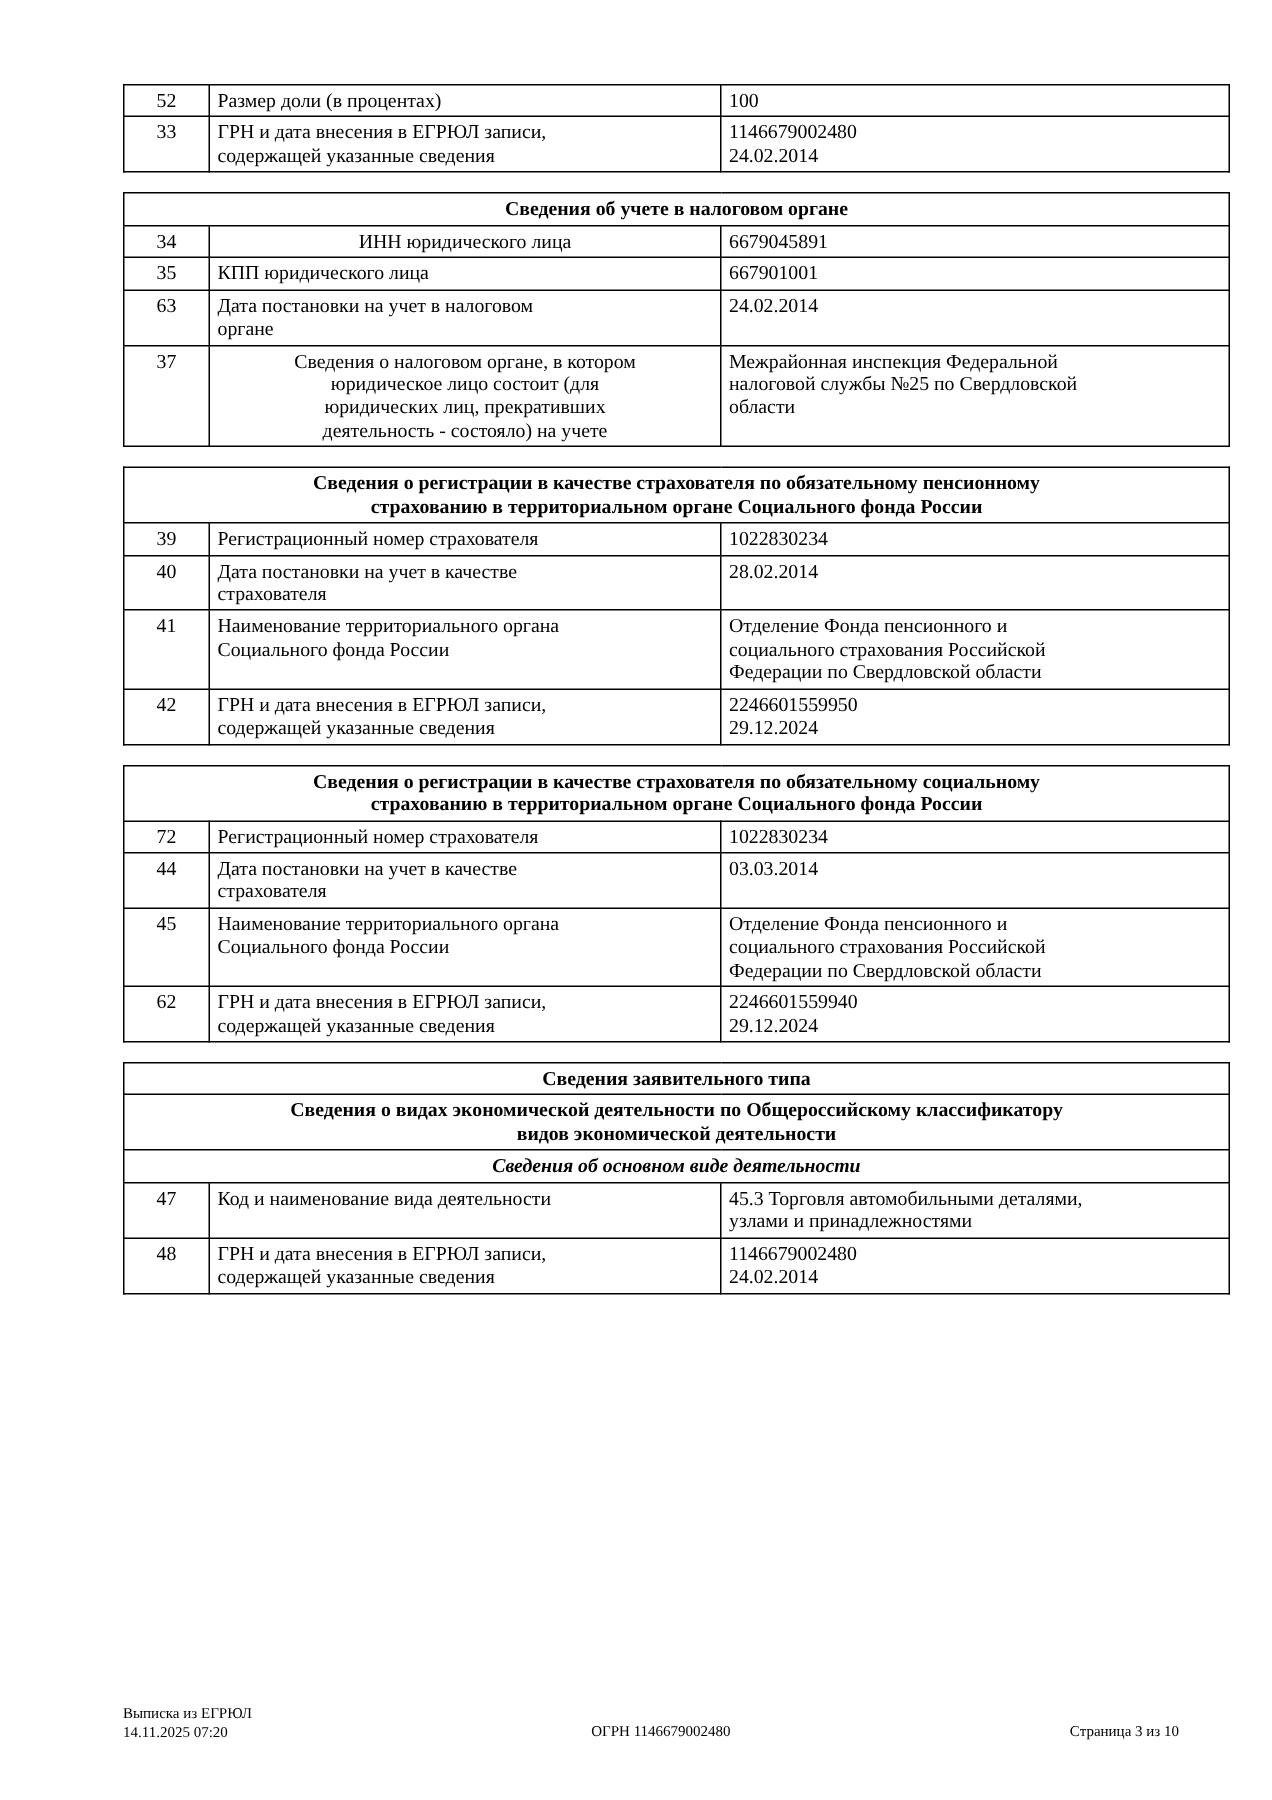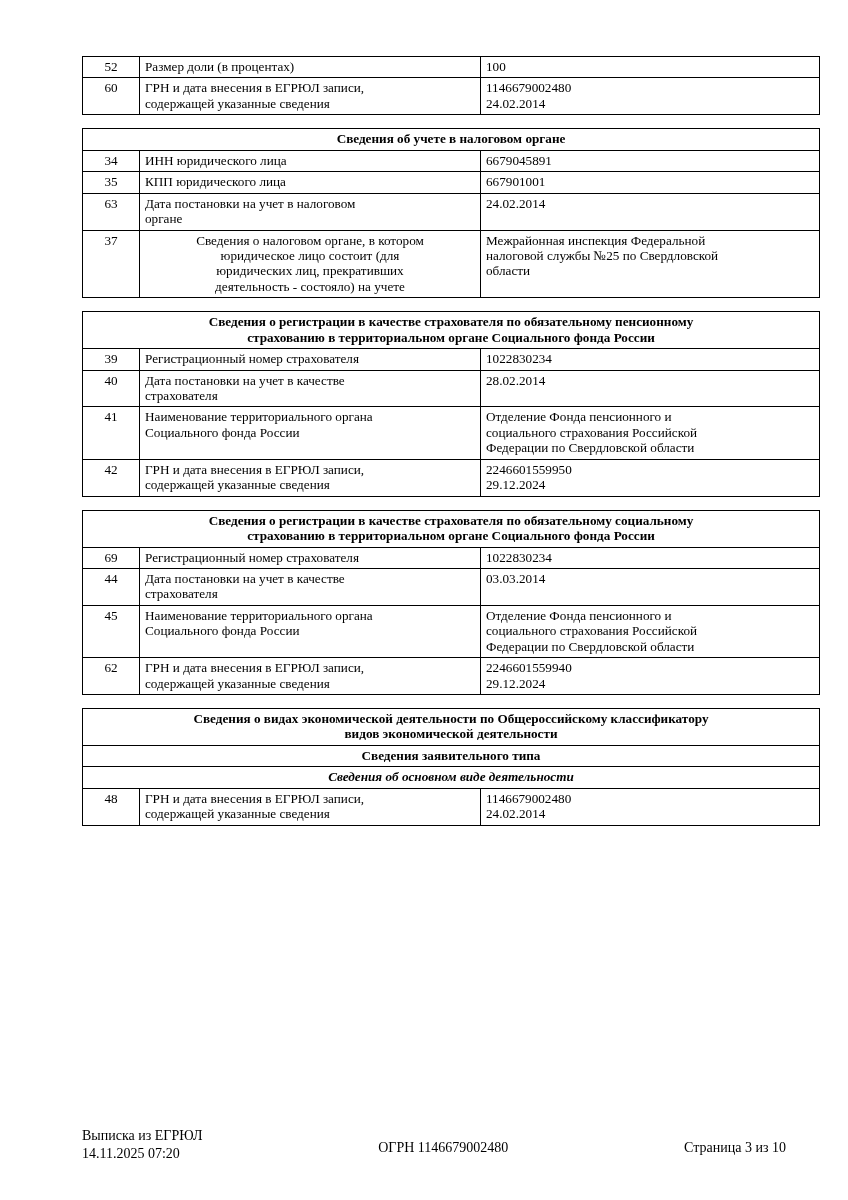--- a/index.html
+++ b/index.html
@@ -69,21 +69,21 @@
   td.italic-plain {
     text-align: center;
     font-style: italic;
     padding: 3px 8px 4px 8px;
   }
   .footer {
     position: absolute;
     left: 82px;
     right: 62px;
     bottom: 38px;
-    font-size: 14px;
+    font-size: 10px;
     font-family: "Liberation Serif", serif;
   }
   .footer-row {
     display: flex;
     justify-content: space-between;
     align-items: flex-start;
   }
   .footer-left {
     line-height: 1.25;
     white-space: pre-line;
@@ -105,35 +105,35 @@
 
 <div class="page">
   <table class="doc">
     <tbody id="table-body">
         <tr>
           <td class="num">52</td>
           <td class="label" style="white-space: pre-line;">Размер доли (в процентах)</td>
           <td class="value" style="white-space: pre-line;">100</td>
         </tr>
         <tr>
-          <td class="num">60</td>
+          <td class="num">33</td>
           <td class="label" style="white-space: pre-line;">ГРН и дата внесения в ЕГРЮЛ записи,
 содержащей указанные сведения</td>
           <td class="value" style="white-space: pre-line;">1146679002480
 24.02.2014</td>
         </tr>
         <tr class="spacer">
           <td colspan="3"></td>
         </tr>
         <tr>
           <td colspan="3" class="section" style="white-space: pre-line;">Сведения об учете в налоговом органе</td>
         </tr>
         <tr>
           <td class="num">34</td>
-          <td class="label" style="white-space: pre-line;">ИНН юридического лица</td>
+          <td class="label" style="white-space: pre-line; text-align: center;">ИНН юридического лица</td>
           <td class="value" style="white-space: pre-line;">6679045891</td>
         </tr>
         <tr>
           <td class="num">35</td>
           <td class="label" style="white-space: pre-line;">КПП юридического лица</td>
           <td class="value" style="white-space: pre-line;">667901001</td>
         </tr>
         <tr>
           <td class="num">63</td>
           <td class="label" style="white-space: pre-line;">Дата постановки на учет в налоговом
@@ -184,21 +184,21 @@
 29.12.2024</td>
         </tr>
         <tr class="spacer">
           <td colspan="3"></td>
         </tr>
         <tr>
           <td colspan="3" class="section" style="white-space: pre-line;">Сведения о регистрации в качестве страхователя по обязательному социальному
 страхованию в территориальном органе Социального фонда России</td>
         </tr>
         <tr>
-          <td class="num">69</td>
+          <td class="num">72</td>
           <td class="label" style="white-space: pre-line;">Регистрационный номер страхователя</td>
           <td class="value" style="white-space: pre-line;">1022830234</td>
         </tr>
         <tr>
           <td class="num">44</td>
           <td class="label" style="white-space: pre-line;">Дата постановки на учет в качестве
 страхователя</td>
           <td class="value" style="white-space: pre-line;">03.03.2014</td>
         </tr>
         <tr>
@@ -213,28 +213,34 @@
           <td class="num">62</td>
           <td class="label" style="white-space: pre-line;">ГРН и дата внесения в ЕГРЮЛ записи,
 содержащей указанные сведения</td>
           <td class="value" style="white-space: pre-line;">2246601559940
 29.12.2024</td>
         </tr>
         <tr class="spacer">
           <td colspan="3"></td>
         </tr>
         <tr>
+          <td colspan="3" class="subsection" style="white-space: pre-line;">Сведения заявительного типа</td>
+        </tr>
+        <tr>
           <td colspan="3" class="section" style="white-space: pre-line;">Сведения о видах экономической деятельности по Общероссийскому классификатору
 видов экономической деятельности</td>
         </tr>
         <tr>
-          <td colspan="3" class="subsection" style="white-space: pre-line;">Сведения заявительного типа</td>
-        </tr>
-        <tr>
           <td colspan="3" class="italic-center" style="white-space: pre-line;">Сведения об основном виде деятельности</td>
+        </tr>
+        <tr>
+          <td class="num">47</td>
+          <td class="label" style="white-space: pre-line;">Код и наименование вида деятельности</td>
+          <td class="value" style="white-space: pre-line;">45.3 Торговля автомобильными деталями,
+узлами и принадлежностями</td>
         </tr>
         <tr>
           <td class="num">48</td>
           <td class="label" style="white-space: pre-line;">ГРН и дата внесения в ЕГРЮЛ записи,
 содержащей указанные сведения</td>
           <td class="value" style="white-space: pre-line;">1146679002480
 24.02.2014</td>
         </tr>
       </tbody>
   </table>

